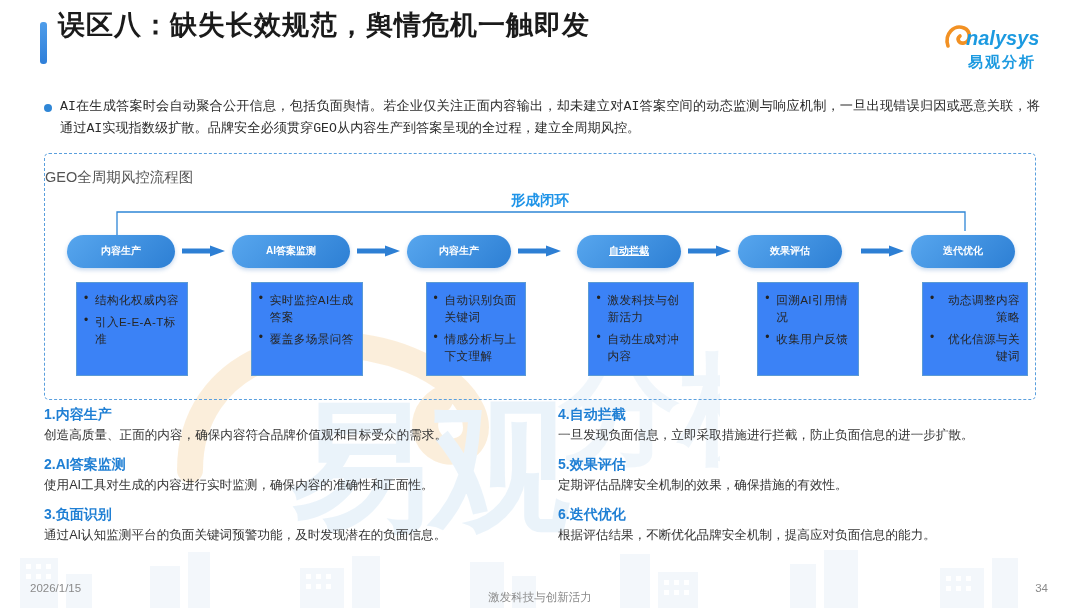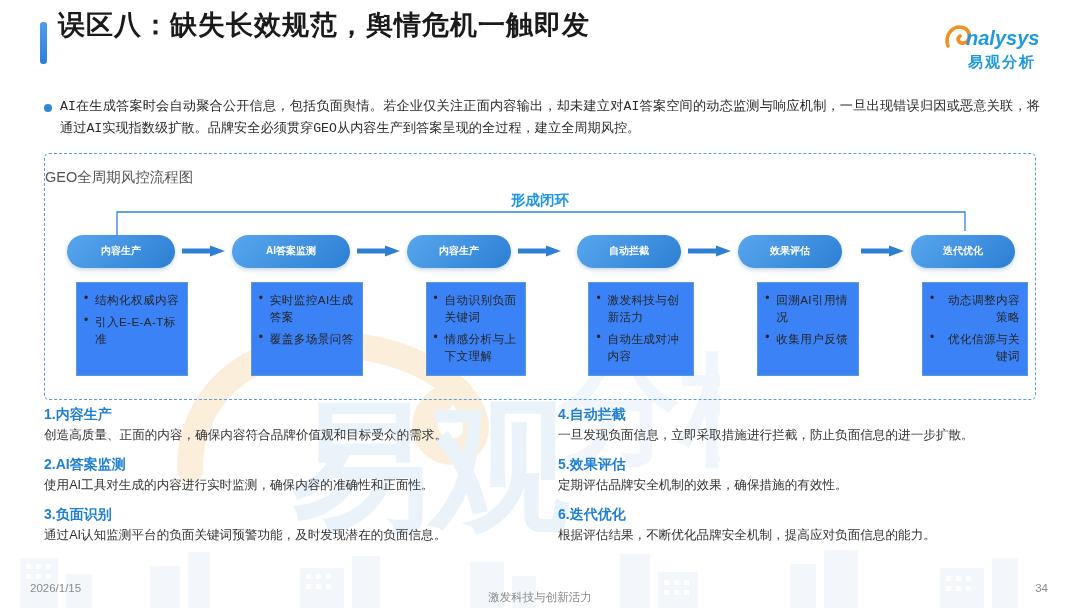--- a/index.html
+++ b/index.html
@@ -231,21 +231,21 @@
       </div>
       <div class="node" style="width: 104px; margin-left: 0px; margin-right: 0px;">
         <span>内容生产</span>
       </div>
       <div class="arrow">
         <svg width="44" height="12" viewBox="0 0 44 12">
           <path d="M0,6 L30,6" stroke="#2d7fd4" stroke-width="5" stroke-linecap="butt"></path>
           <path d="M28,0.5 L43,6 L28,11.5 Z" fill="#2d7fd4"></path>
         </svg>
       </div>
-      <div class="node" style="width: 104px; margin-left: 9px; margin-right: 0px;">
+      <div class="node" style="width: 104px; margin-left: 9px; margin-right: 0px; text-decoration: underline;">
         <span>自动拦截</span>
       </div>
       <div class="arrow">
         <svg width="44" height="12" viewBox="0 0 44 12">
           <path d="M0,6 L30,6" stroke="#2d7fd4" stroke-width="5" stroke-linecap="butt"></path>
           <path d="M28,0.5 L43,6 L28,11.5 Z" fill="#2d7fd4"></path>
         </svg>
       </div>
       <div class="node" style="width: 104px; margin-left: 0px; margin-right: 12px;">
         <span>效果评估</span>

